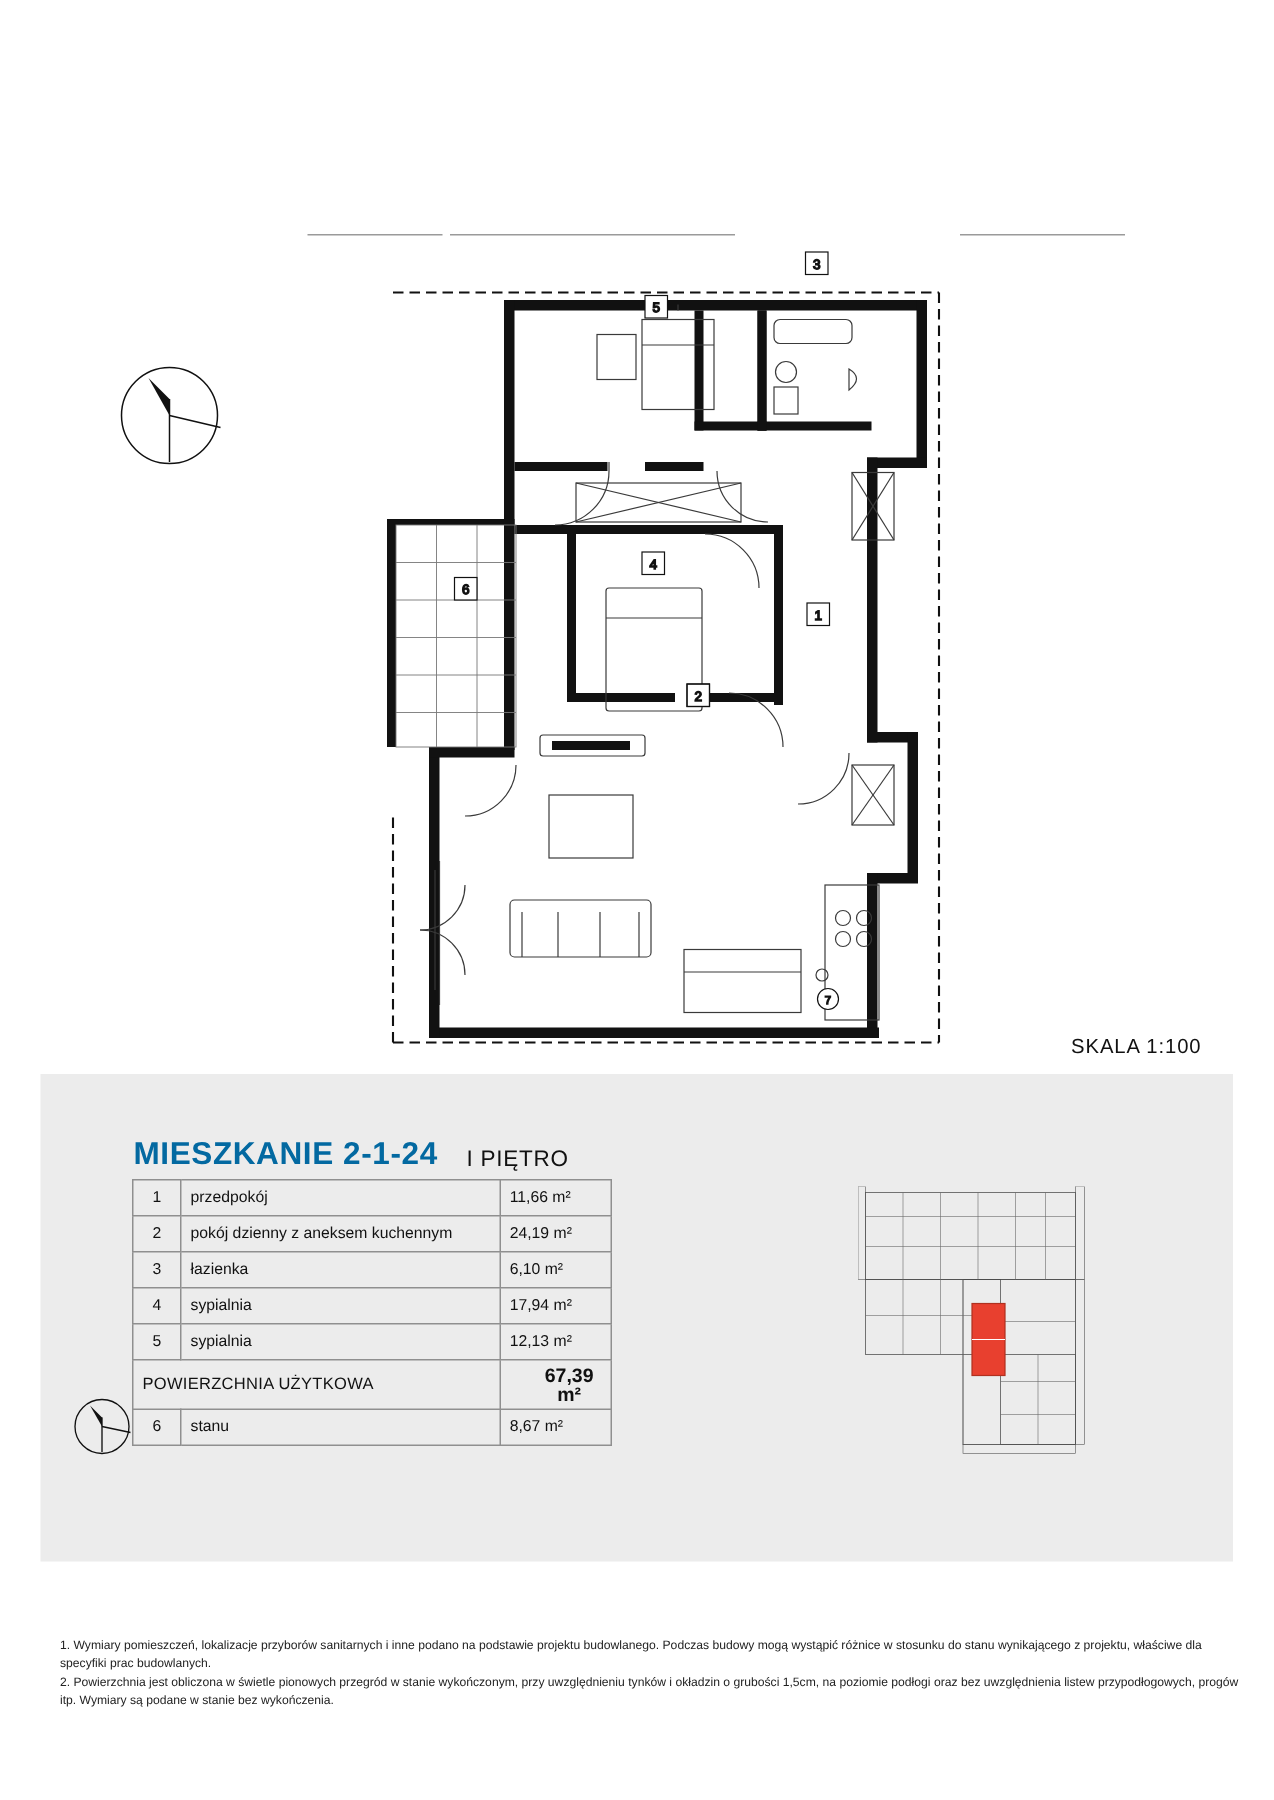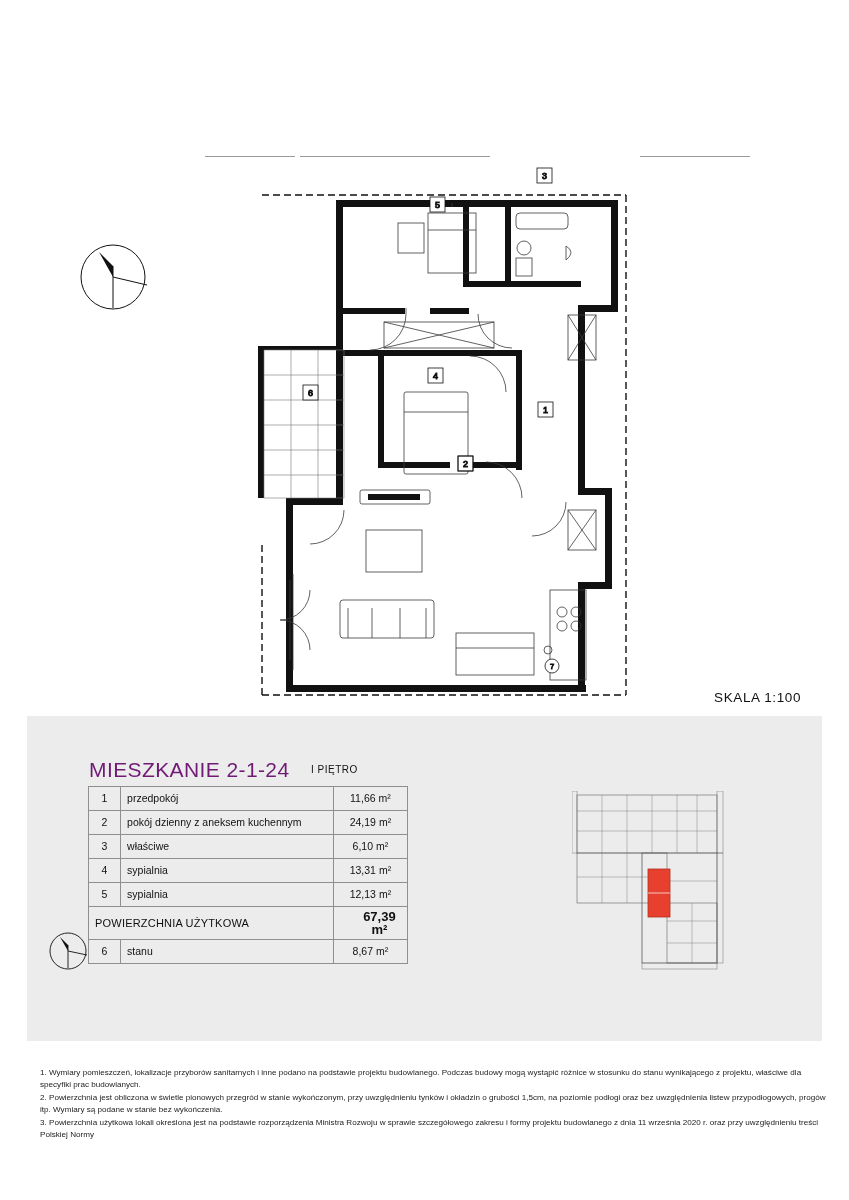--- a/index.html
+++ b/index.html
@@ -21,50 +21,50 @@
     font-size:13.5px;letter-spacing:.6px;font-weight:400;color:#111;
   }
 
   
   .panel{
     position:absolute;left:27px;top:716px;width:795px;height:325px;
     background:#ececec;
   }
   .panel-title{
     position:absolute;left:62px;top:42px;
-    font-size:21px;letter-spacing:.4px;color:#701a75;font-weight:400;
+    font-size:21px;letter-spacing:.4px;color:#0369a1;font-weight:700;
   }
   .panel-floor{
     position:absolute;left:284px;top:48px;
-    font-size:10px;letter-spacing:.5px;color:#111;
+    font-size:15px;letter-spacing:.5px;color:#111;
   }
 
   table.rooms{
     position:absolute;left:61px;top:70px;width:320px;
     border-collapse:collapse;font-size:10.5px;color:#111;
   }
   table.rooms td{
     border:1px solid #8f8f8f;padding:3px 6px;height:17px;line-height:13px;
     background:transparent;
   }
   td.num{width:20px;text-align:center;}
   td.name{width:210px;}
-  td.area{width:62px;text-align:center;}
+  td.area{width:62px;text-align:left;}
   tr.total td{font-size:11px;}
   tr.total td.tname{font-weight:400;letter-spacing:.2px;}
   tr.total td.tval{font-weight:700;font-size:13px;text-align:center;padding-left:24px;}
 
   
   .keymap{position:absolute;left:545px;top:75px;width:185px;height:180px;}
   .keymap svg{display:block;}
   .keymap-compass{position:absolute;left:543px;top:928px;width:46px;height:46px;}
 
   
   .notes{
-    position:absolute;left:40px;top:1067px;width:790px;
+    position:absolute;left:40px;top:1091px;width:790px;
     font-size:8.1px;line-height:11.5px;color:#222;
   }
   .notes p{margin:0 0 2px 0;}
 
   
   .tick{position:absolute;top:156px;height:1px;background:#9a9a9a;}
 </style>
 </head>
 <body>
 
@@ -251,27 +251,27 @@
           <td class="name">przedpokój</td>
           <td class="area">11,66 m²</td>
         </tr>
         <tr>
           <td class="num">2</td>
           <td class="name">pokój dzienny z aneksem kuchennym</td>
           <td class="area">24,19 m²</td>
         </tr>
         <tr>
           <td class="num">3</td>
-          <td class="name">właściwe</td>
+          <td class="name">łazienka</td>
           <td class="area">6,10 m²</td>
         </tr>
         <tr>
           <td class="num">4</td>
           <td class="name">sypialnia</td>
-          <td class="area">13,31 m²</td>
+          <td class="area">17,94 m²</td>
         </tr>
         <tr>
           <td class="num">5</td>
           <td class="name">sypialnia</td>
           <td class="area">12,13 m²</td>
         </tr>
         <tr class="total">
           <td class="tname" colspan="2">POWIERZCHNIA UŻYTKOWA</td>
           <td class="tval">67,39 m²</td>
         </tr>
@@ -326,16 +326,15 @@
       <circle cx="23" cy="23" r="18" fill="none" stroke="#111" stroke-width="0.9"></circle>
       <path d="M23 23 L15 9 L23 17 Z" fill="#111"></path>
       <line x1="23" y1="17" x2="23" y2="40" stroke="#111" stroke-width="0.9"></line>
       <line x1="23" y1="23" x2="42" y2="27" stroke="#111" stroke-width="0.9"></line>
     </svg>
   </div>
 
   <div class="notes">
     <p>1.  Wymiary pomieszczeń, lokalizacje przyborów sanitarnych i inne podano na podstawie projektu budowlanego. Podczas budowy mogą  wystąpić różnice w stosunku do stanu wynikającego z projektu, właściwe dla specyfiki prac budowlanych.</p>
     <p>2. Powierzchnia jest obliczona w świetle pionowych przegród w stanie wykończonym, przy uwzględnieniu tynków i okładzin o grubości 1,5cm, na poziomie podłogi oraz bez uwzględnienia listew przypodłogowych, progów itp. Wymiary są podane w stanie bez wykończenia.</p>
-    <p>3.  Powierzchnia użytkowa lokali określona jest na podstawie rozporządzenia Ministra Rozwoju w sprawie szczegółowego zakresu i formy projektu budowlanego z dnia 11 września 2020 r.  oraz przy uwzględnieniu treści Polskiej Normy</p>
   </div>
 
 </div>
 
 </body></html>

